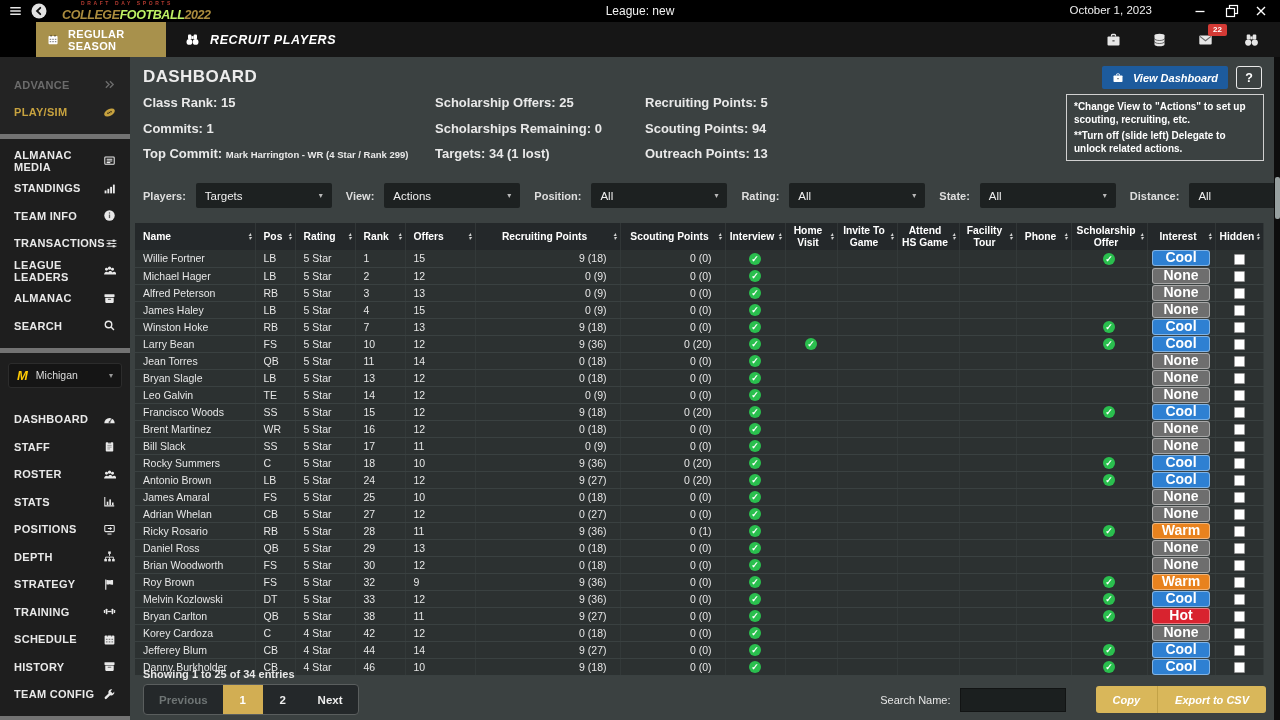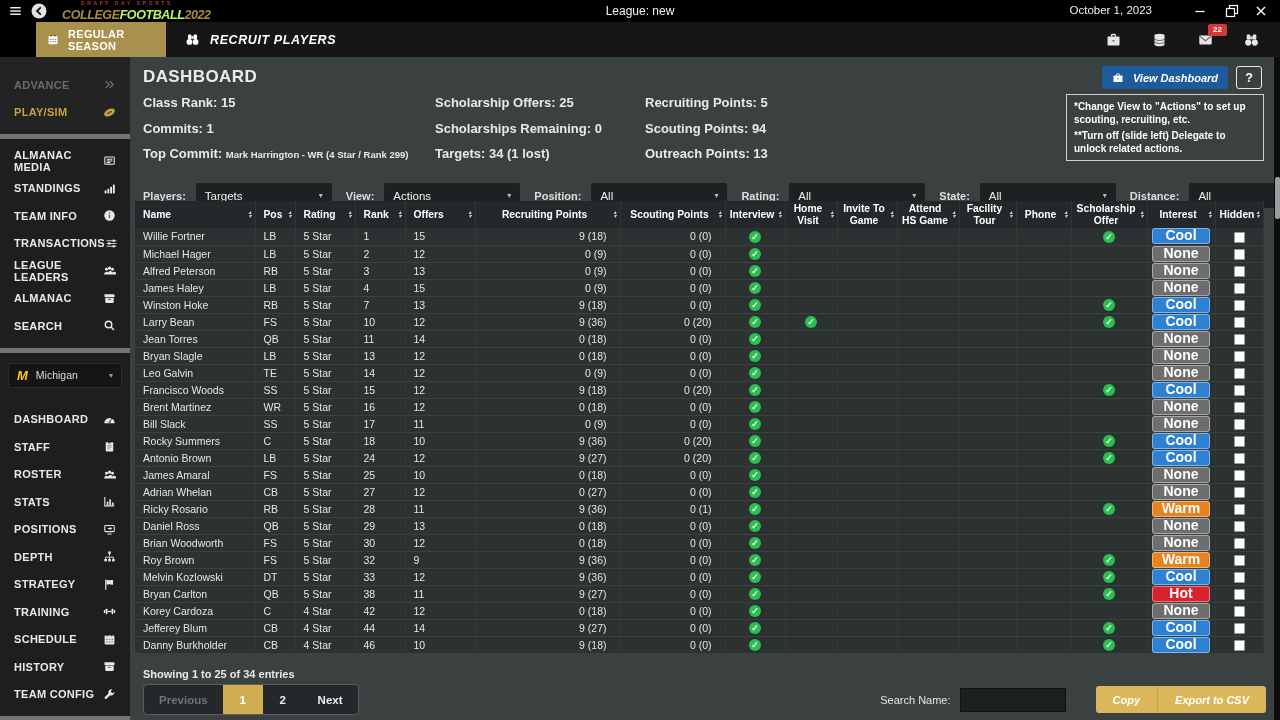--- a/index.html
+++ b/index.html
@@ -78,21 +78,21 @@
   .note-box .line2 { margin-top:3px; }
 
   .filterbar { position:absolute; top:126px; left:13px; display:flex; align-items:center; gap:14px; }
   .filter { display:flex; align-items:center; gap:10px; }
   .filter-label { font-size:11px; font-weight:bold; color:#dedede; }
   .select { width:136px; height:25px; background:#1d2121; border-radius:2px; display:flex; align-items:center;
     justify-content:space-between; padding:0 9px; font-size:11.5px; color:#f0f0f0; cursor:pointer; }
   .select .caret { font-size:8px; color:#b9b9b9; }
 
   
-  .tablewrap { position:absolute; top:144px; left:5px; }
+  .tablewrap { position:absolute; top:166px; left:5px; }
   table { border-collapse:collapse; table-layout:fixed; width:1128px; }
   thead th { background:#24282a; color:#fff; height:27px; font-size:10.3px; font-weight:bold; line-height:1.1;
     padding:0 10px 0 4px; border-right:1px solid #313637; position:relative; text-align:center; cursor:pointer; }
   thead th.left { text-align:left; padding-left:8px; }
   th .sort { position:absolute; right:3px; top:50%; transform:translateY(-50%); display:flex; flex-direction:column;
     color:#cfcfcf; font-size:6px; line-height:4.8px; font-weight:normal; }
   tbody td { background:#2c3131; border-bottom:1px solid #3a4141; border-right:1px solid #333939; height:17px;
     padding:0 4px; color:#e6e6e6; font-size:10.5px; }
   td.left { text-align:left; padding-left:8px; }
   td.num  { text-align:right; padding-right:13px; }

